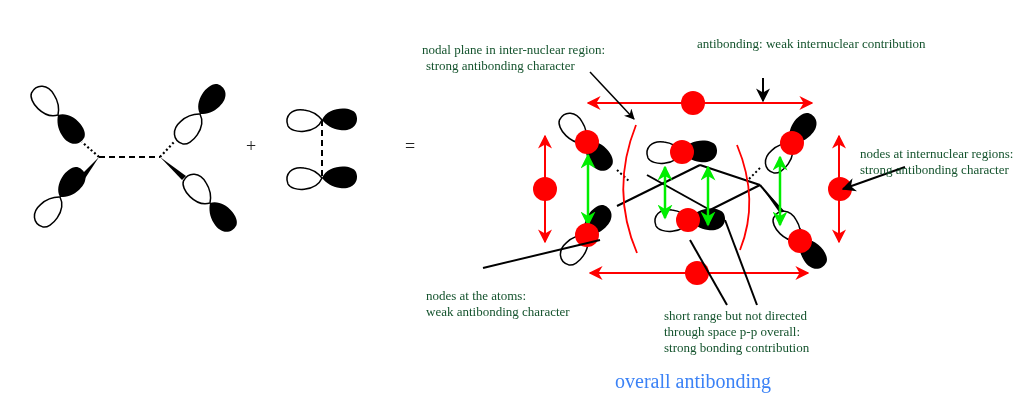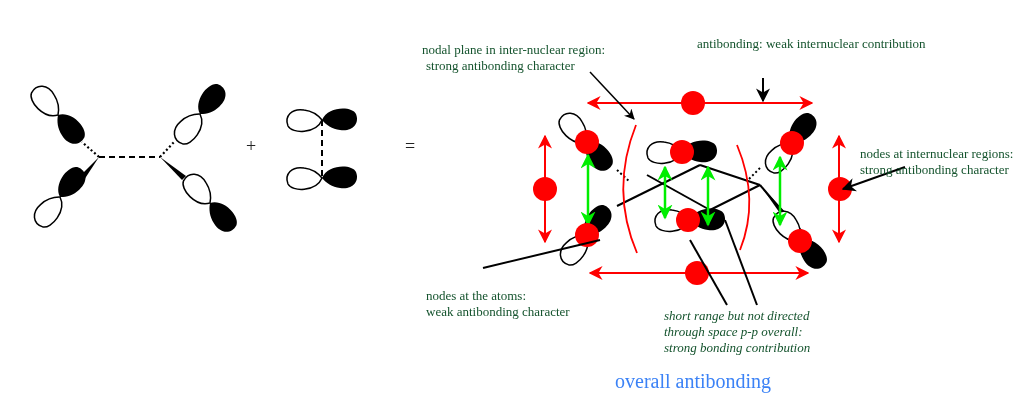--- a/index.html
+++ b/index.html
@@ -176,19 +176,19 @@
   <div>antibonding: weak internuclear contribution</div>
 </div>
 <div class="lbl" style="left:860px;top:139px;margin-top:7px;">
   <div>nodes at internuclear regions:</div>
   <div>strong antibonding character</div>
 </div>
 <div class="lbl" style="left:426px;top:268px;margin-top:20px;">
   <div>nodes at the atoms:</div>
   <div>weak antibonding character</div>
 </div>
-<div class="lbl" style="left:664px;top:308px;font-style:italic;">
+<div class="lbl" style="left:664px;top:308px;">
   <div>short range but not directed</div>
   <div>through space p-p overall:</div>
   <div>strong bonding contribution</div>
 </div>
 
 <div class="caption" style="left:615px;top:370px;">overall antibonding</div>
 
 </body></html>

